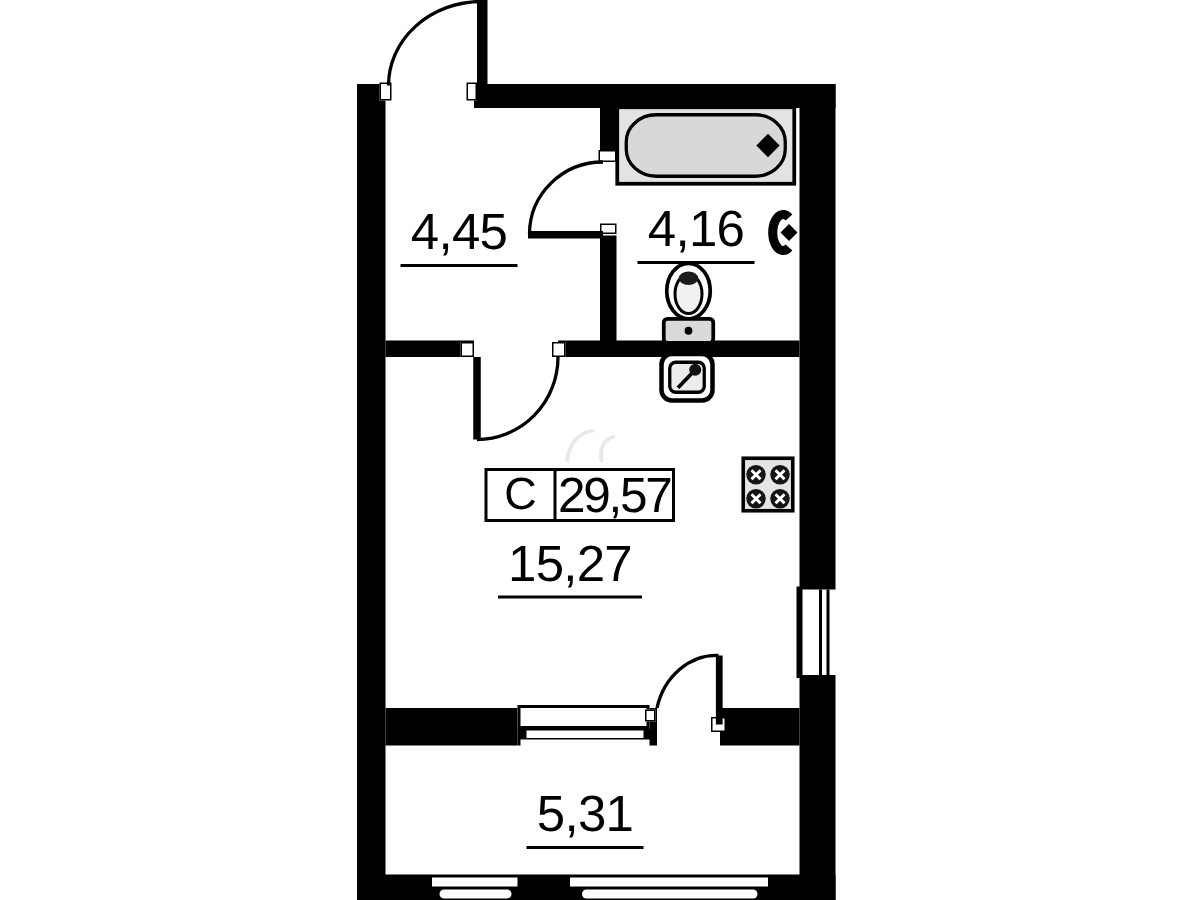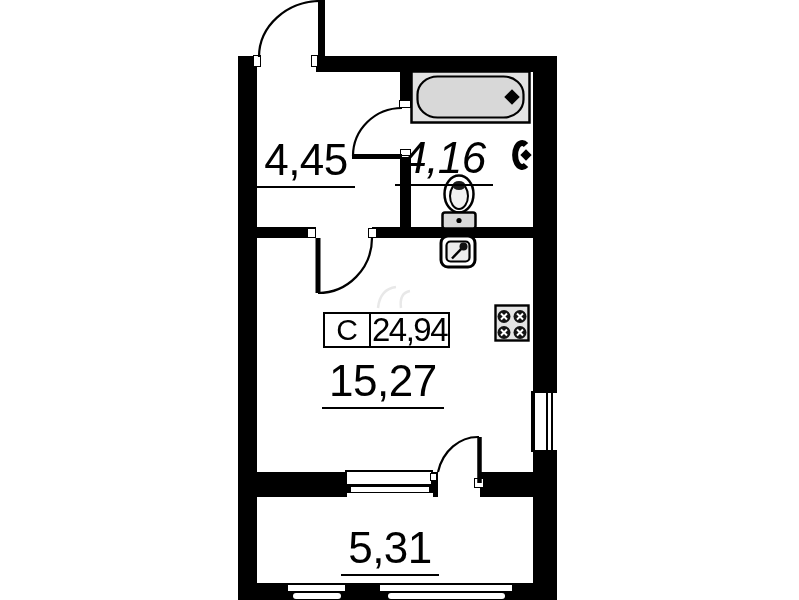--- a/index.html
+++ b/index.html
@@ -8,21 +8,21 @@
     font-family:"Liberation Sans", sans-serif;color:#000;
     overflow:hidden;
   }
   .plan{position:relative;width:799px;height:600px;background:#fff;}
   .wall{position:absolute;background:#000;}
   .notch{position:absolute;background:#fff;border:1px solid #000;box-sizing:border-box;}
   .winpart{position:absolute;background:#fff;}
   .blackline{position:absolute;background:#000;}
   svg.overlay{position:absolute;left:0;top:0;width:799px;height:600px;pointer-events:none;}
   .area-label{
-    position:absolute;font-size:44px;line-height:1;text-align:center;
+    position:absolute;font-size:34px;line-height:1;text-align:center;
     letter-spacing:-0.5px;white-space:nowrap;
   }
   .area-label .u{
     display:inline-block;border-bottom:2.5px solid #000;padding:0 7px 4px 7px;
   }
   .total-box{
     position:absolute;left:323px;top:312px;width:127px;height:36px;
     border:2.5px solid #000;background:#fff;display:flex;box-sizing:border-box;
   }
   .total-box .cell-type{
@@ -145,27 +145,27 @@
         <line x1="517" y1="329.5" x2="523" y2="335.5"></line>
           <line x1="523" y1="329.5" x2="517" y2="335.5"></line>
       </g>
     </g>
   </svg>
 
   <div class="area-label" style="left:248px;top:138px;width:116px;">
     <span class="u">4,45</span>
   </div>
 
-  <div class="area-label" style="left:386px;top:136px;width:116px;font-style:italic;">
+  <div class="area-label" style="left:406px;top:136px;width:116px;">
     <span class="u">4,16</span>
   </div>
 
   <div class="total-box">
     <div class="cell-type">С</div>
-    <div class="cell-area">24,94</div>
+    <div class="cell-area">29,57</div>
   </div>
 
   <div class="area-label" style="left:322px;top:359px;width:116px;">
     <span class="u">15,27</span>
   </div>
 
   <div class="area-label" style="left:332px;top:526px;width:116px;">
     <span class="u">5,31</span>
   </div>
 

